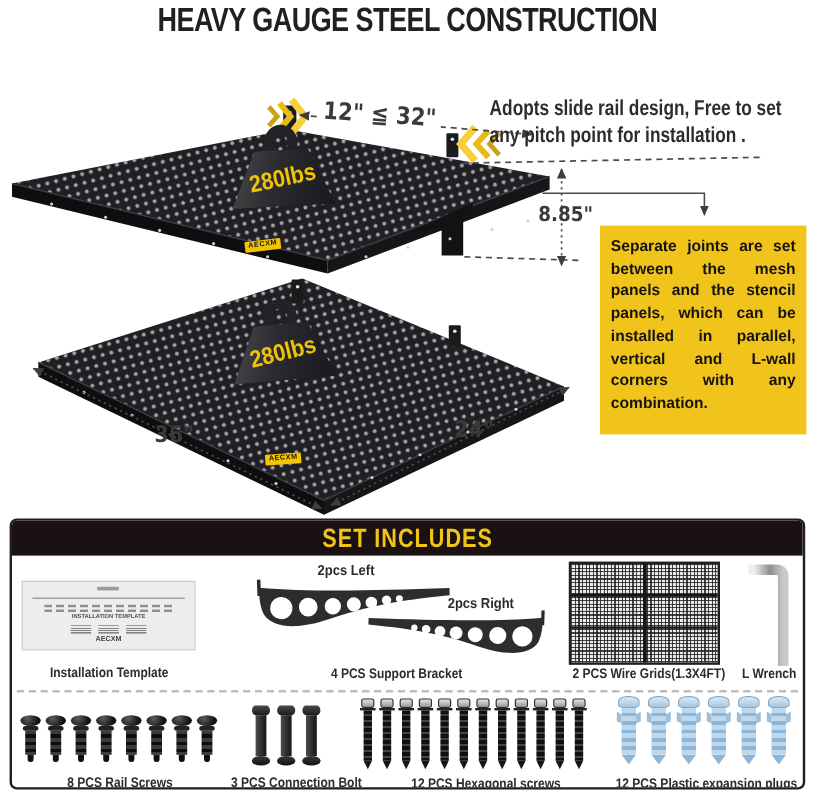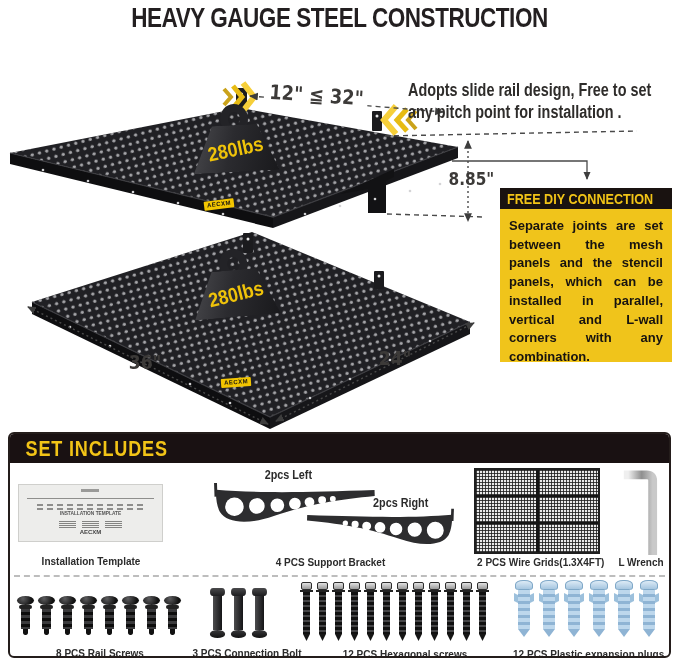--- a/index.html
+++ b/index.html
@@ -40,21 +40,21 @@
   .diy{position:absolute;left:500px;top:188px;width:172px;height:174px;background:#F0C41B;}
   .diy .hd{height:21px;background:#191210;color:#F2C417;font-size:14px;font-weight:700;
            display:flex;align-items:center;padding-left:7px;}
   .diy .hd span{transform:scaleX(.9);transform-origin:0 50%;white-space:nowrap;}
   .diy .bd{padding:8px 9px 0 9px;font-size:13px;font-weight:600;color:#171310;
            text-align:justify;line-height:1.44;}
   
   .setbox{position:absolute;left:8px;top:432px;width:663px;height:226px;background:#fff;
           border:2px solid #241d1b;border-radius:6px;box-sizing:border-box;overflow:hidden;}
   .setbox .shd{position:absolute;left:0;top:0;right:0;height:29px;background:#191112;
-               display:flex;align-items:center;justify-content:flex-start;}
+               display:flex;align-items:center;justify-content:center;}
   .setbox .shd span{color:#F2C417;font-size:22px;font-weight:700;letter-spacing:1px;
                     transform:scaleX(.82);white-space:nowrap;}
   .cap{position:absolute;font-size:11.5px;font-weight:700;color:#2b2b2b;text-align:center;
        transform:scaleX(.87);transform-origin:50% 0;white-space:nowrap;}
   .plabel{position:absolute;font-size:12px;font-weight:700;color:#2b2b2b;transform:scaleX(.9);white-space:nowrap;}
   
   .tpl{position:absolute;left:8px;top:50px;width:143px;height:56px;background:#EDEDEB;
        border:1px solid #cfcfcc;}
   .tpl .bar{position:absolute;left:62px;top:4px;width:18px;height:3px;background:#9a9a98;}
   .tpl .line{position:absolute;left:8px;right:8px;top:13px;border-top:1px solid #8e8e8c;}
@@ -218,23 +218,20 @@
     <div class="ring"></div>
     <div class="block">
       <div class="wlabel">280lbs</div>
     </div>
   </div>
 
   <div class="brand b1">AECXM</div>
   <div class="brand b2">AECXM</div>
 
   <div class="diy">
-    <div class="hd">
-      <span>FREE DIY CONNECTION</span>
-    </div>
     <div class="bd">Separate joints are set between the mesh panels and the stencil panels, which can be installed in parallel, vertical and L-wall corners with any combination.</div>
   </div>
 
   <div class="setbox">
     <div class="shd">
       <span>SET INCLUDES</span>
     </div>
 
     <div class="tpl">
       <div class="bar"></div>

